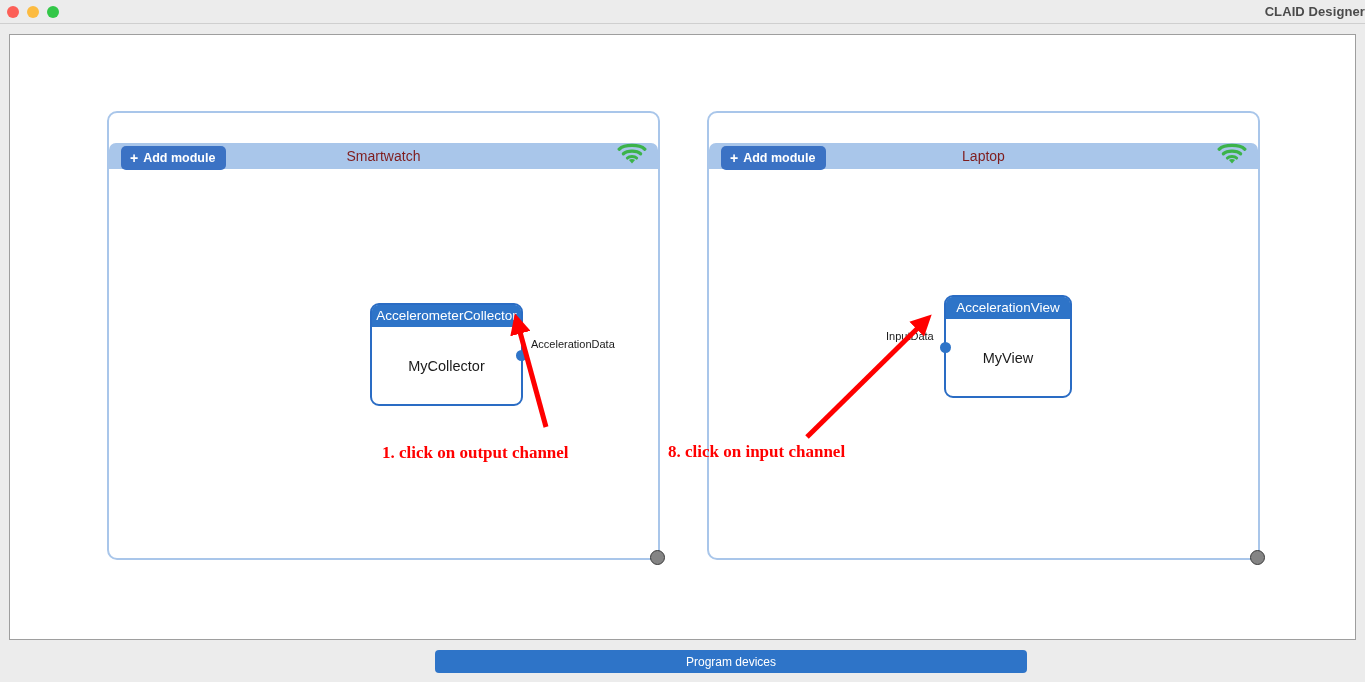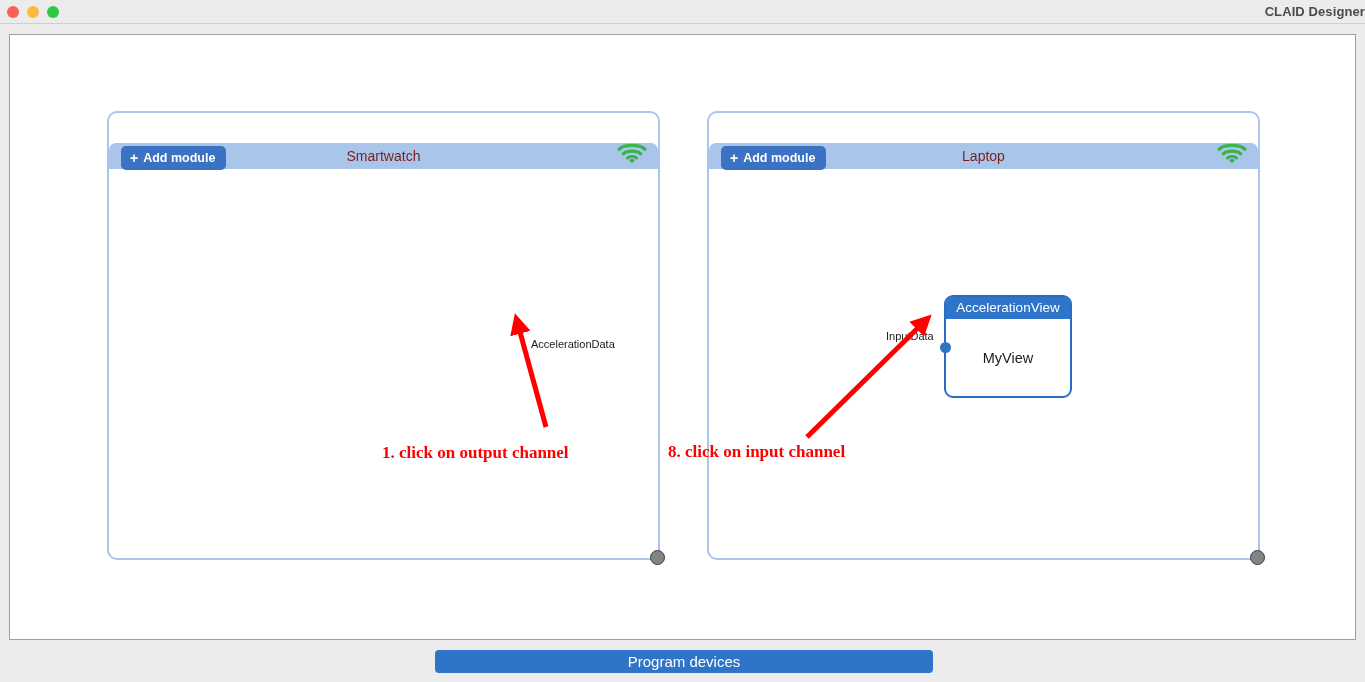--- a/index.html
+++ b/index.html
@@ -181,26 +181,26 @@
     position: absolute;
     left: 0; top: 0;
     width: 1347px; height: 606px;
     pointer-events: none;
   }
 
   
   #program-devices-btn {
     position: absolute;
     left: 435px; top: 650px;
-    width: 498px; height: 23px;
+    width: 592px; height: 23px;
     background: #2e74c8;
     color: #ffffff;
     border: none;
     border-radius: 4px;
-    font-size: 15px;
+    font-size: 12px;
     font-family: "Liberation Sans", sans-serif;
     cursor: pointer;
   }
 </style>
 </head>
 <body>
 
 <div id="titlebar">
   <div id="traffic-lights">
     <span class="tl-dot tl-close"></span>
@@ -222,20 +222,25 @@
 
     <span class="wifi-icon">
       <svg width="30" height="24" viewBox="0 0 30 24" xmlns="http://www.w3.org/2000/svg">
         <path d="M2.2 8.2 C7.5 3.2 22.5 3.2 27.8 8.2" stroke="#3cb34a" stroke-width="3.3" fill="none" stroke-linecap="round"></path>
         <path d="M6.4 12.8 C10.2 9.2 19.8 9.2 23.6 12.8" stroke="#3cb34a" stroke-width="3.3" fill="none" stroke-linecap="round"></path>
         <path d="M10.4 17.0 C12.5 15.0 17.5 15.0 19.6 17.0" stroke="#3cb34a" stroke-width="3.1" fill="none" stroke-linecap="round"></path>
         <path d="M15 22.4 L11.9 19.0 C13.6 17.5 16.4 17.5 18.1 19.0 Z" fill="#3cb34a"></path>
       </svg>
     </span>
 
+    <div class="module" style="left:261px; top:190px; width:153px; height:103px;">
+      <div class="module-title">AccelerometerCollector</div>
+      <div class="module-body">MyCollector</div>
+      <span class="port-dot" style="right:-6px; top:45px;"></span>
+    </div>
     <span class="port-label" style="left:422px; top:225px;">AccelerationData</span>
 
     <span class="resize-handle"></span>
   </div>
 
   <div class="device-panel" style="left:697px; top:76px; width:553px; height:449px;">
     <div class="panel-header">Laptop</div>
 
     <button class="add-module-btn">
       <span class="plus">+</span>

